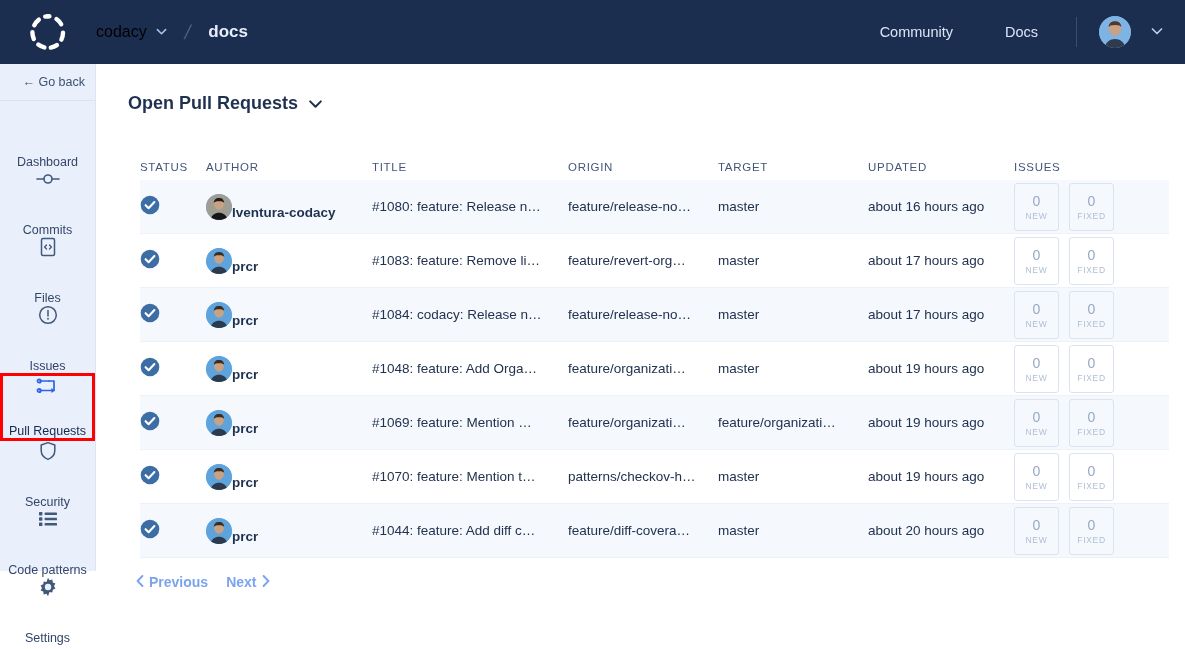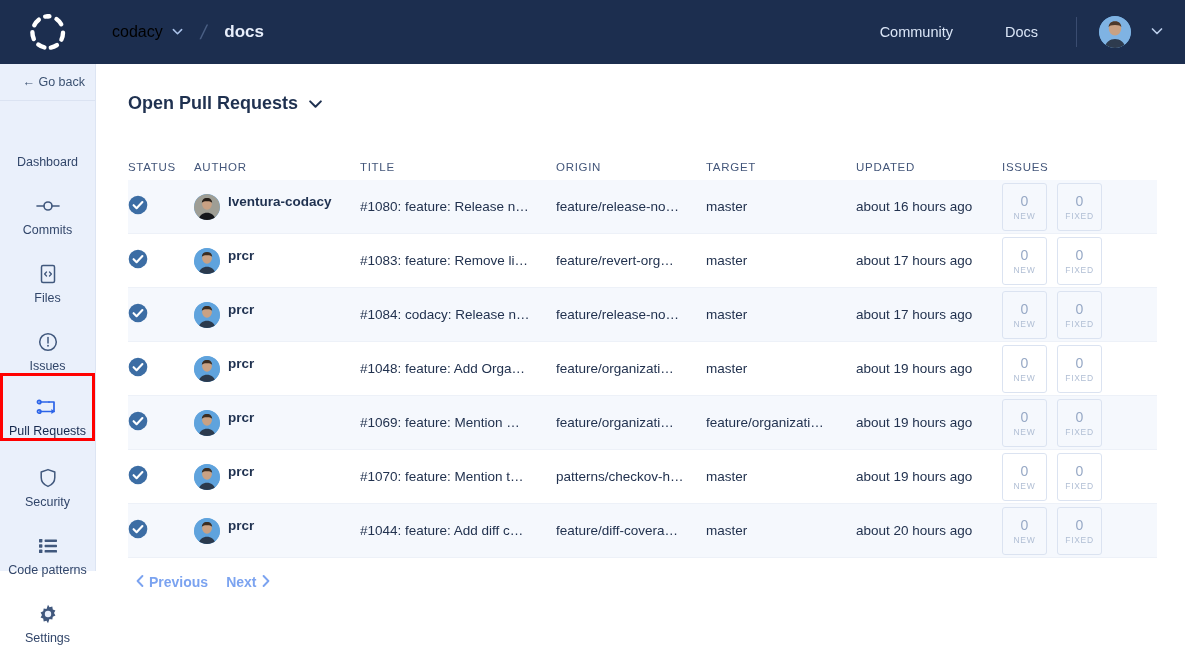--- a/index.html
+++ b/index.html
@@ -12,21 +12,21 @@
 
   
   .topbar {
     position: absolute; top: 0; left: 0;
     width: 1185px; height: 64px;
     background: #1c2e4f;
     display: flex; align-items: center;
   }
   .logo-wrap { width: 96px; display: flex; align-items: center; justify-content: center; }
   .logo { width: 40px; height: 40px; display: block; }
-  .crumbs { display: flex; align-items: center; gap: 0; margin-left: 16px; }
+  .crumbs { display: flex; align-items: center; gap: 0; }
   .crumb-chev {
     margin-left: 9px; color: #a9c1e8; display: inline-block;
   }
   .crumb-sep {
     color: #4a5f84; font-size: 20px; margin: 0 18px; transform: skewX(-12deg);
   }
   .crumb-repo { color: #e7eefb; font-size: 17px; font-weight: bold; }
   .topbar-right {
     margin-left: auto; display: flex; align-items: center; padding-right: 22px; gap: 8px;
   }
@@ -48,21 +48,21 @@
     background: #eaf0fb;
     border-right: 1px solid #dde5f3;
   }
   .goback {
     height: 37px; display: flex; align-items: center; justify-content: flex-end;
     padding-right: 10px; color: #3b5171; font-size: 12.5px;
     border-bottom: 1px solid #dbe3f2;
   }
   .nav-item {
     height: 68px; display: flex; flex-direction: column;
-    align-items: center; justify-content: flex-end; gap: 7px;
+    align-items: center; justify-content: space-between; gap: 7px;
     color: #32466a; font-size: 12.5px; position: relative;
   }
   .nav-item .ico { height: 20px; display: flex; align-items: center; }
   .nav-item.active {
     border: 3px solid #ff0000;
     color: #1f3864; font-weight: bold;
   }
   .nav-item.active .lbl { color: #16294e; font-weight: normal; }
 
   
@@ -70,21 +70,21 @@
     position: absolute; top: 64px; left: 96px;
     width: 1089px; height: 585px; background: #fff;
   }
   .page-title {
     position: absolute; left: 32px; top: 29px;
     font-size: 18px; font-weight: bold; color: #1f3150;
     display: flex; align-items: center; gap: 10px;
   }
   .title-chev { color: #1f3150; display: inline-flex; }
 
-  .table { position: absolute; left: 32px; top: 90px; width: 1029px; }
+  .table { position: absolute; left: 44px; top: 90px; width: 1029px; }
   .thead {
     display: flex; align-items: center; height: 26px;
     font-size: 11.5px; letter-spacing: .7px; color: #3d5craft;
     color: #43567a;
   }
   .thead > div { padding-left: 0; }
   .col-status { width: 66px; }
   .col-author { width: 166px; }
   .col-title  { width: 196px; }
   .col-origin { width: 150px; }
@@ -95,21 +95,21 @@
   .trow {
     display: flex; align-items: center; height: 54px;
     font-size: 13.5px; color: #1f3150;
     border-bottom: 1px solid #edf1f8;
   }
   .trow.odd { background: #f5f8fd; }
   .trow.even { background: #ffffff; }
 
   .cell { overflow: hidden; white-space: nowrap; }
   .cell-status { width: 66px; display: flex; align-items: center; }
-  .cell-author { width: 166px; display: flex; align-items: flex-start; gap: 8px; }
+  .cell-author { width: 166px; display: flex; align-items: flex-end; gap: 0; }
   .cell-author .name { font-weight: bold; font-size: 13.5px; color: #1f3150; }
   .av-sm { width: 26px; height: 26px; border-radius: 50%; overflow: hidden; background: #6aa7dd; display:block; }
   .cell-title { width: 196px; color: #22324f; }
   .cell-origin { width: 150px; color: #22324f; }
   .cell-target { width: 150px; color: #22324f; }
   .cell-updated { width: 146px; color: #22324f; }
   .cell-issues { width: 155px; display: flex; gap: 10px; align-items: center; }
 
   .badge {
     width: 45px; height: 48px; border: 1px solid #dbe3f1; border-radius: 3px;

